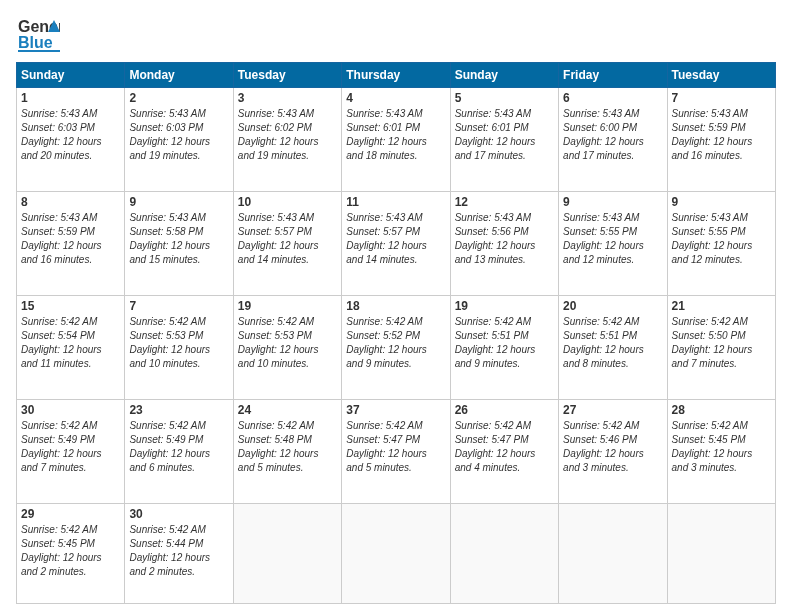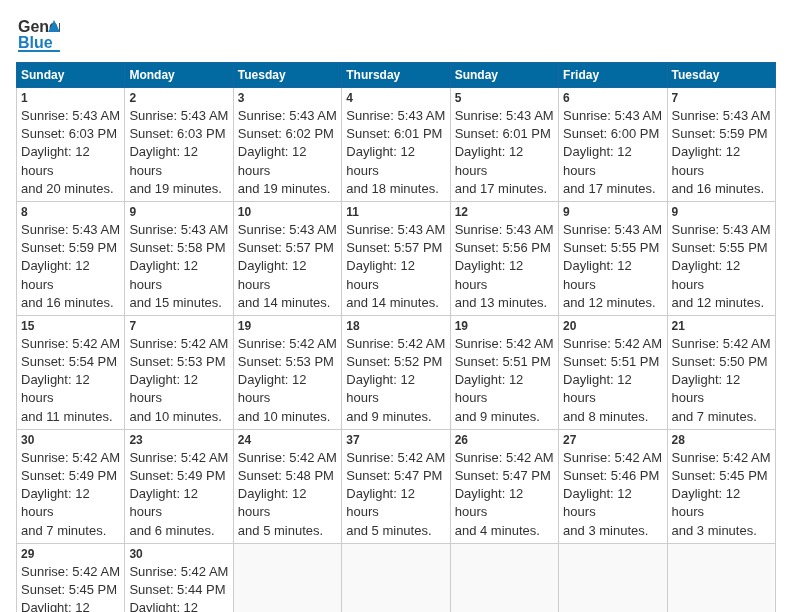--- a/index.html
+++ b/index.html
@@ -67,23 +67,24 @@
     .calendar tr:last-child td {
       height: 70px;
     }
     .day-num {
       font-size: 12px;
       font-weight: bold;
       display: block;
       margin-bottom: 2px;
     }
     .day-info {
-      font-size: 13px;
+      font-size: 10px;
       line-height: 1.4;
       color: #333;
+      font-style: italic;
     }
     .empty-cell {
       background: #f9f9f9;
     }
   </style>
 </head>
 <body>
 
 <div class="page">
   <div class="header">

